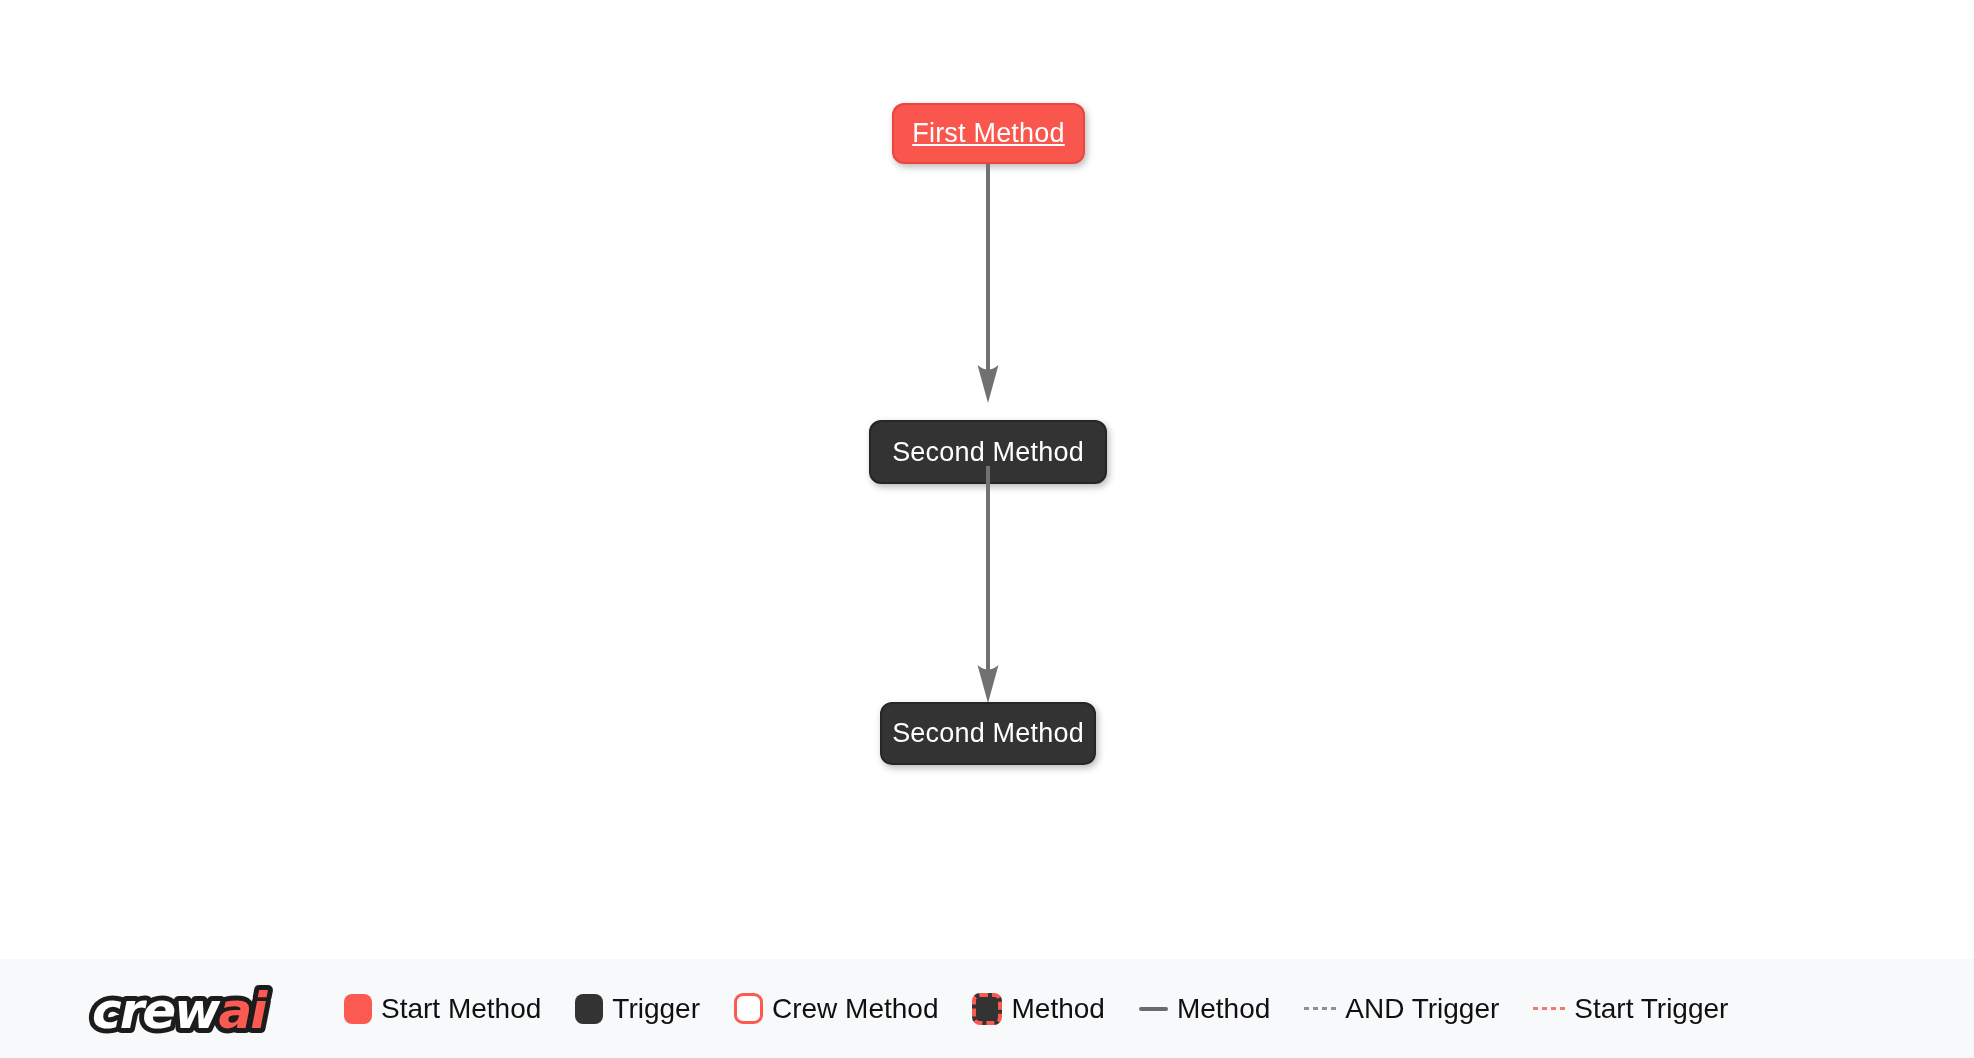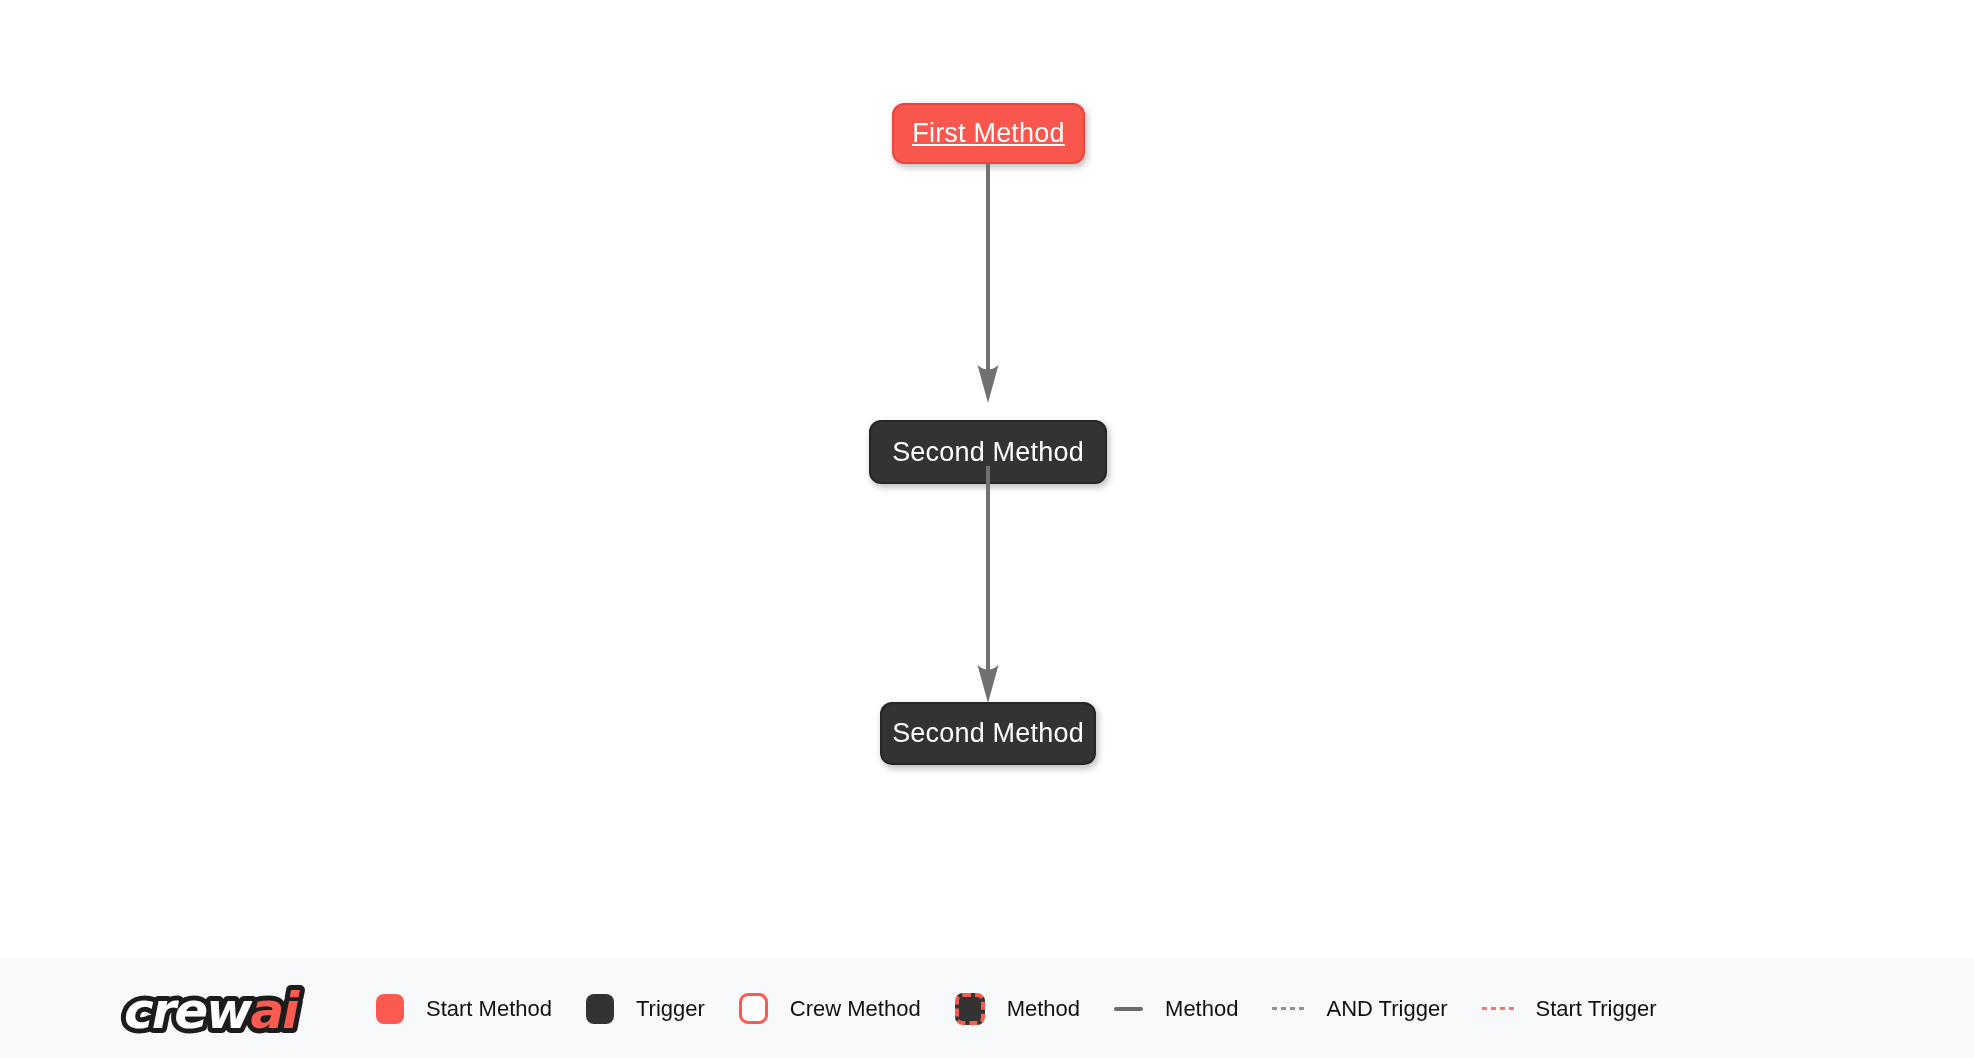--- a/index.html
+++ b/index.html
@@ -38,29 +38,29 @@
   .edge path { fill: var(--edge); stroke: none; }
 
   
   .legend-bar {
     position: absolute;
     left: 0; top: 959px;
     width: 100%; height: 99px;
     box-sizing: border-box;
     background: var(--legend-bg);
     display: flex; align-items: center;
-    padding-left: 120px;
+    padding-left: 88px;
     gap: 16px;
   }
   .logo { flex: 0 0 auto; display: flex; align-items: center; }
   .logo svg { overflow: visible; display: block; }
   .legend-items { display: flex; align-items: center; gap: 34px; }
   .legend-item {
-    display: flex; align-items: center; gap: 22px;
-    font-size: 22px; color: var(--legend-text);
+    display: flex; align-items: center; gap: 9px;
+    font-size: 28px; color: var(--legend-text);
     white-space: nowrap;
   }
   .sw { flex: 0 0 auto; box-sizing: border-box; display: inline-block; }
   .sw-start  { width: 28px; height: 30px; border-radius: 8px; background: var(--accent); }
   .sw-method { width: 28px; height: 30px; border-radius: 8px; background: var(--method-fill); }
   .sw-crew   { width: 29px; height: 31px; border-radius: 9px; background: #ffffff; border: 3.5px solid var(--accent); }
   .sw-router { width: 30px; height: 32px; border-radius: 8px; background: var(--method-fill); border: 4px dashed var(--accent); }
   .sw-line   { width: 29px; height: 4px; border-radius: 2px; background: var(--trigger-line); }
   .sw-dash   { width: 32px; height: 3px; background: repeating-linear-gradient(90deg, var(--and-dash) 0 5px, transparent 5px 9px); }
   .sw-rdash  { width: 32px; height: 3px; background: repeating-linear-gradient(90deg, var(--router-dash) 0 5px, transparent 5px 9px); }

